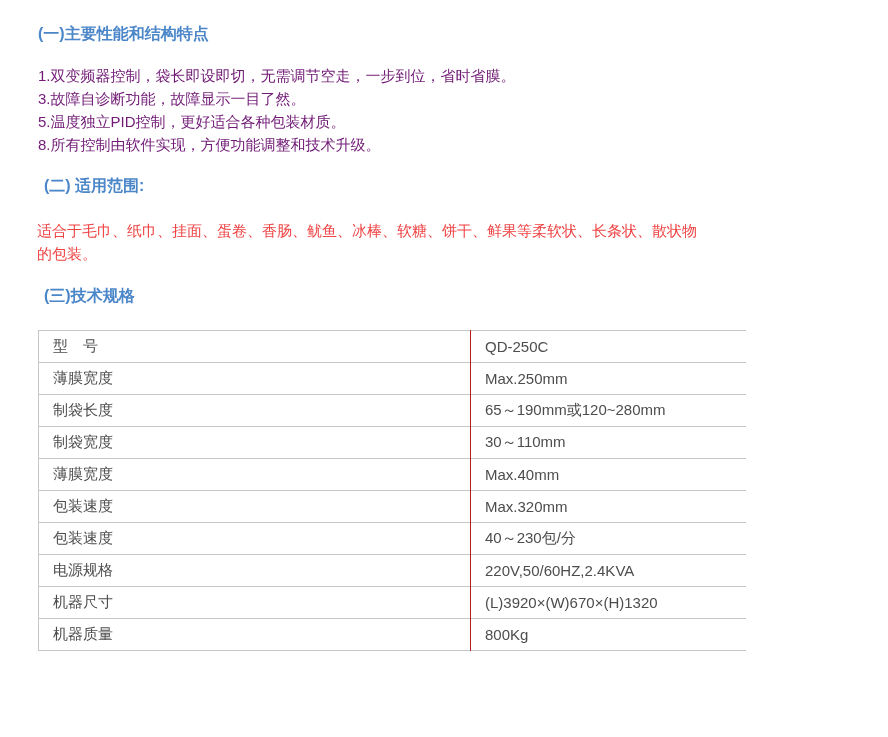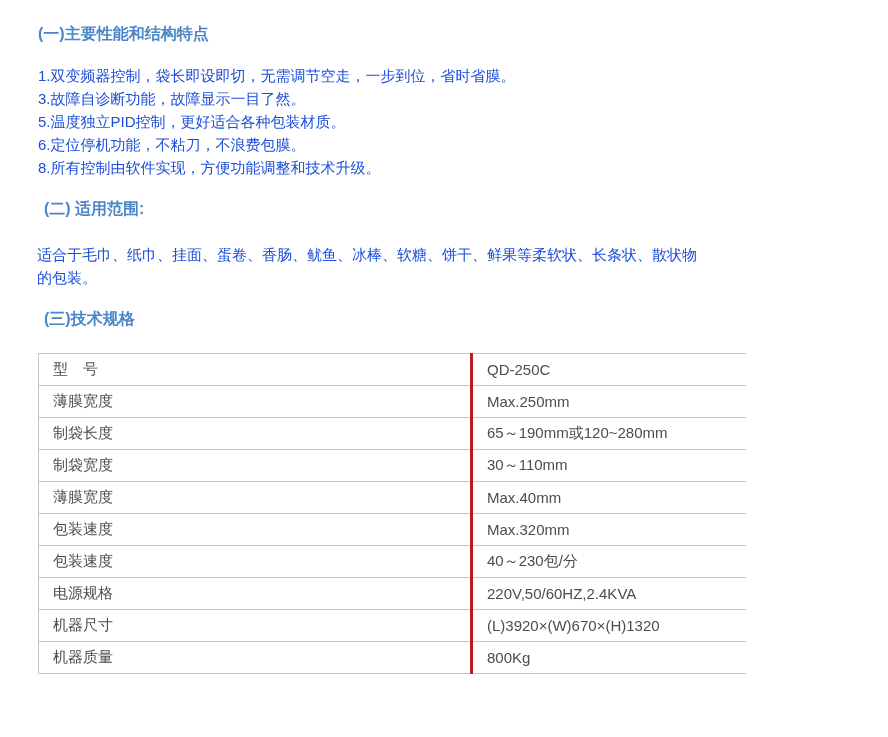--- a/index.html
+++ b/index.html
@@ -31,31 +31,32 @@
   }
   .heading-3 {
     margin: 20px 0 0 44px;
   }
   .feature-list {
     margin: 20px 0 0 38px;
     padding: 0;
     list-style: none;
     font-size: 15px;
     line-height: 23px;
-    color: #1d4ed8;
+    color: #701a75;
   }
   .feature-list li {
     margin: 0;
     padding: 0;
   }
   .scope-text {
     margin: 24px 38px 0 37px;
     font-size: 15px;
     line-height: 23px;
-    color: #1d4ed8;
+    color: #ef4444;
+    font-family: Liberation Serif, serif;
   }
   .spec-table {
     margin: 24px 0 0 38px;
     border-collapse: collapse;
     table-layout: fixed;
     width: 850px;
     border-left: 1px solid #c6c6c6;
     border-bottom: 1px solid #c6c6c6;
     font-size: 15px;
     color: #4d4d4d;
@@ -63,38 +64,37 @@
   .spec-table td {
     height: 31px;
     padding: 0 8px 0 14px;
     border-top: 1px solid #c6c6c6;
     vertical-align: middle;
     white-space: nowrap;
     overflow: hidden;
   }
   .spec-table td.label-cell {
     width: 409px;
-    border-right: 3px solid #b91c1c;
+    border-right: 1px solid #b91c1c;
   }
   .spec-table td.value-cell {
     width: 402px;
   }
 </style>
 </head>
 <body>
 
 <div class="page">
 
   <h3 class="section-heading heading-1">(一)主要性能和结构特点</h3>
 
   <ul class="feature-list">
     <li>1.双变频器控制，袋长即设即切，无需调节空走，一步到位，省时省膜。</li>
     <li>3.故障自诊断功能，故障显示一目了然。</li>
     <li>5.温度独立PID控制，更好适合各种包装材质。</li>
-    <li>6.定位停机功能，不粘刀，不浪费包膜。</li>
     <li>8.所有控制由软件实现，方便功能调整和技术升级。</li>
   </ul>
 
   <h3 class="section-heading heading-2">(二) 适用范围:</h3>
 
   <p class="scope-text">适合于毛巾、纸巾、挂面、蛋卷、香肠、鱿鱼、冰棒、软糖、饼干、鲜果等柔软状、长条状、散状物的包装。</p>
 
   <h3 class="section-heading heading-3">(三)技术规格</h3>
 
   <table class="spec-table">

